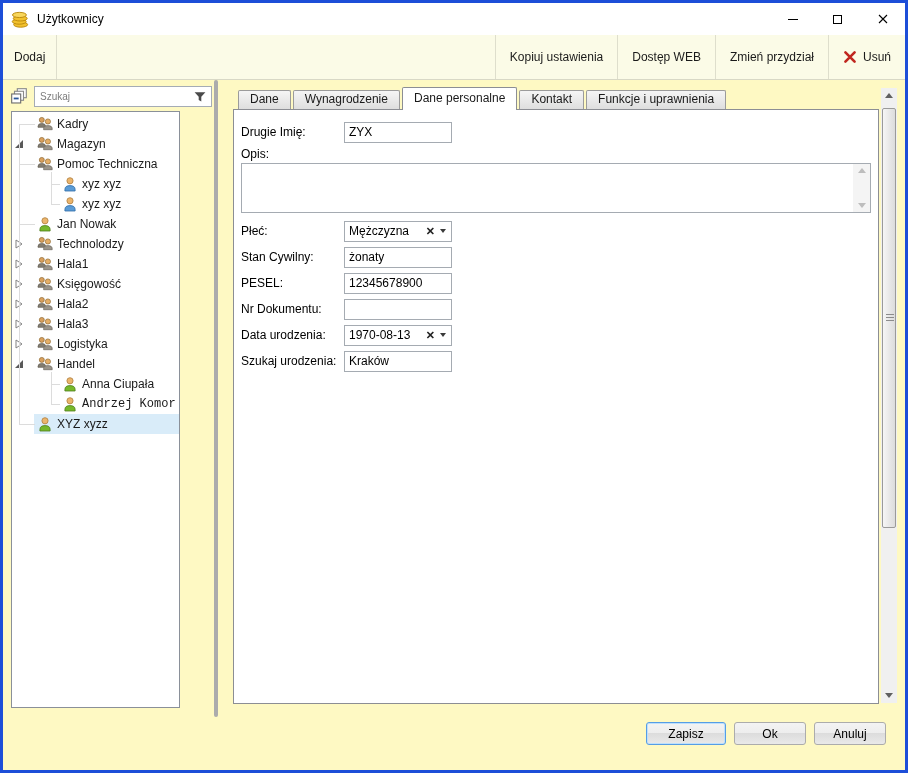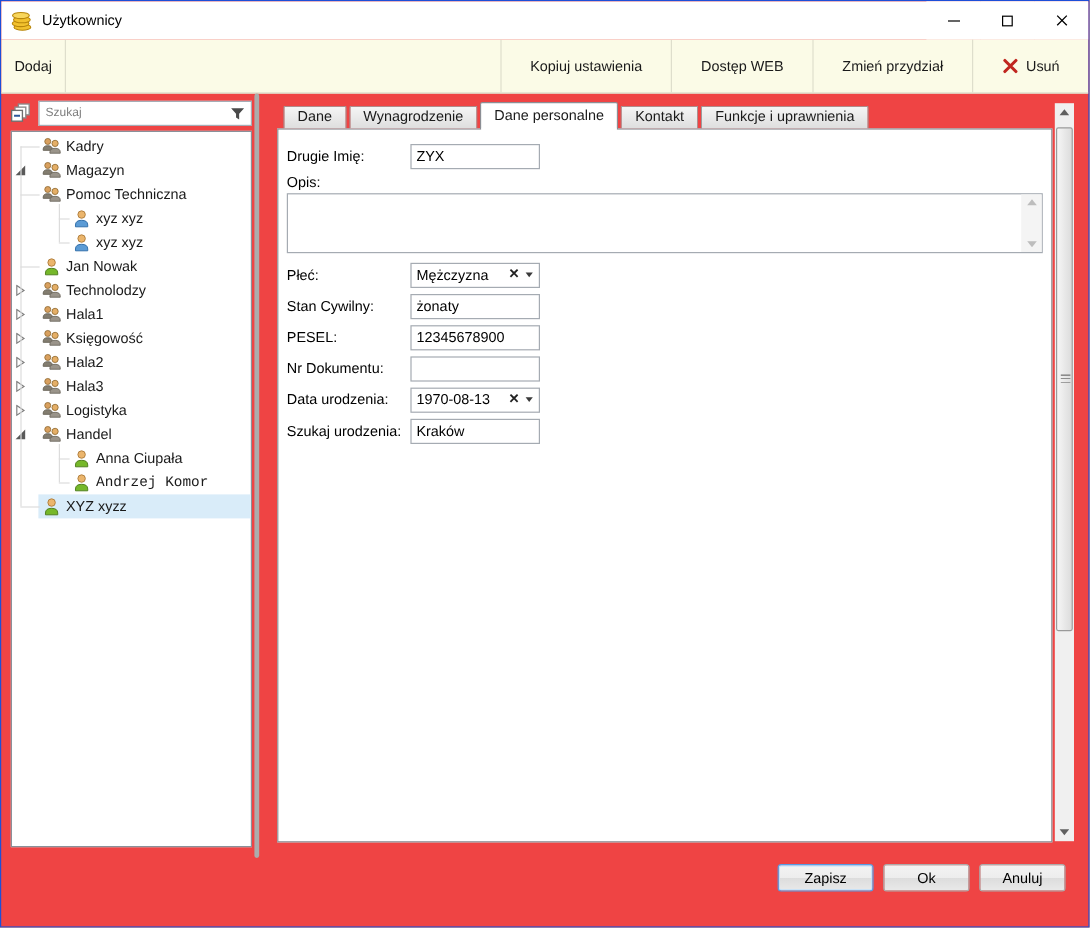--- a/index.html
+++ b/index.html
@@ -1,49 +1,49 @@
 <!DOCTYPE html>
 <html><head>
 <meta charset="utf-8">
 <style>
   html,body{margin:0;padding:0;background:#9aa7b8;}
   *{box-sizing:border-box;}
-  .window{position:relative;width:908px;height:773px;margin:0 auto;border:1px solid #1d4ed8;
-          background:#ef4444;font-family:"Liberation Sans",sans-serif;font-size:12px;color:#000;overflow:hidden;}
+  .window{position:relative;width:908px;height:773px;margin:0 auto;border:3px solid #1d4ed8;
+          background:#fef9c3;font-family:"Liberation Sans",sans-serif;font-size:12px;color:#000;overflow:hidden;}
 
   
   .titlebar{position:absolute;left:0;top:0;right:0;height:32px;background:#FFFFFF;display:flex;align-items:center;padding-left:8px;}
   .app-icon{width:18px;height:18px;margin-right:8px;}
   .app-icon svg{width:18px;height:18px;display:block;}
   .win-title{font-size:12px;}
   .win-controls{position:absolute;right:0;top:0;height:32px;display:flex;}
   .win-btn{width:45px;height:32px;display:flex;align-items:center;justify-content:center;background:#fff;border:none;padding:0;cursor:default;}
   .glyph-min{display:block;width:10px;height:1px;background:#000;}
   .glyph-max{display:block;width:9px;height:9px;border:1px solid #000;}
   .glyph-close svg{width:10px;height:10px;display:block;}
 
   
   .toolbar{position:absolute;left:0;top:32px;right:0;height:45px;background:#FBFBE7;border-bottom:1px solid #D8D8C6;display:flex;}
   .tb-btn{display:flex;align-items:center;gap:6px;padding:0 11px;height:100%;color:#1a1a1a;background:transparent;border:none;font-family:"Liberation Sans",sans-serif;font-size:12px;}
   .tb-add{border-right:1px solid #DEDECC;}
   #toolbar-right{margin-left:auto;display:flex;height:100%;}
-  #toolbar-right .tb-btn{border-left:1px solid #DEDECC;padding:0 24px;}
+  #toolbar-right .tb-btn{border-left:1px solid #DEDECC;padding:0 14px;}
   .tb-ico{width:14px;height:14px;}
   .tb-ico svg{width:14px;height:14px;display:block;}
 
   
   .collapse-all{position:absolute;left:7px;top:84px;width:18px;height:18px;}
   .collapse-all svg{width:18px;height:18px;display:block;}
   .search-box{position:absolute;left:31px;top:83px;width:178px;height:21px;border:1px solid #A5ACB5;background:#fff;display:flex;align-items:center;}
   .search-input{border:none;outline:none;flex:1;min-width:0;font-family:"Liberation Sans",sans-serif;font-size:10px;padding:0 5px;color:#333;background:transparent;}
   .search-input::placeholder{color:#7d7d7d;}
   .filter-ico{width:12px;height:12px;margin-right:5px;}
   .filter-ico svg{width:12px;height:12px;display:block;}
 
-  .tree-panel{position:absolute;left:8px;top:108px;width:201px;height:597px;background:#fff;border:1px solid #8A9099;overflow:hidden;}
+  .tree-panel{position:absolute;left:8px;top:108px;width:169px;height:597px;background:#fff;border:1px solid #8A9099;overflow:hidden;}
   #tree{position:relative;padding-top:2px;}
   .tree-row{position:relative;height:20px;cursor:default;}
   .row-bg{position:absolute;top:0;bottom:0;right:0;background:#D9ECF9;}
   .t-exp{position:absolute;top:5px;width:10px;height:10px;}
   .t-exp svg{width:10px;height:10px;display:block;}
   .t-ico{position:absolute;top:2px;width:16px;height:16px;}
   .t-ico svg{width:16px;height:16px;display:block;}
   .t-label{position:absolute;top:3px;white-space:nowrap;color:#1a1a1a;}
   .tree-line{position:absolute;background:#DCDCDC;}
 

